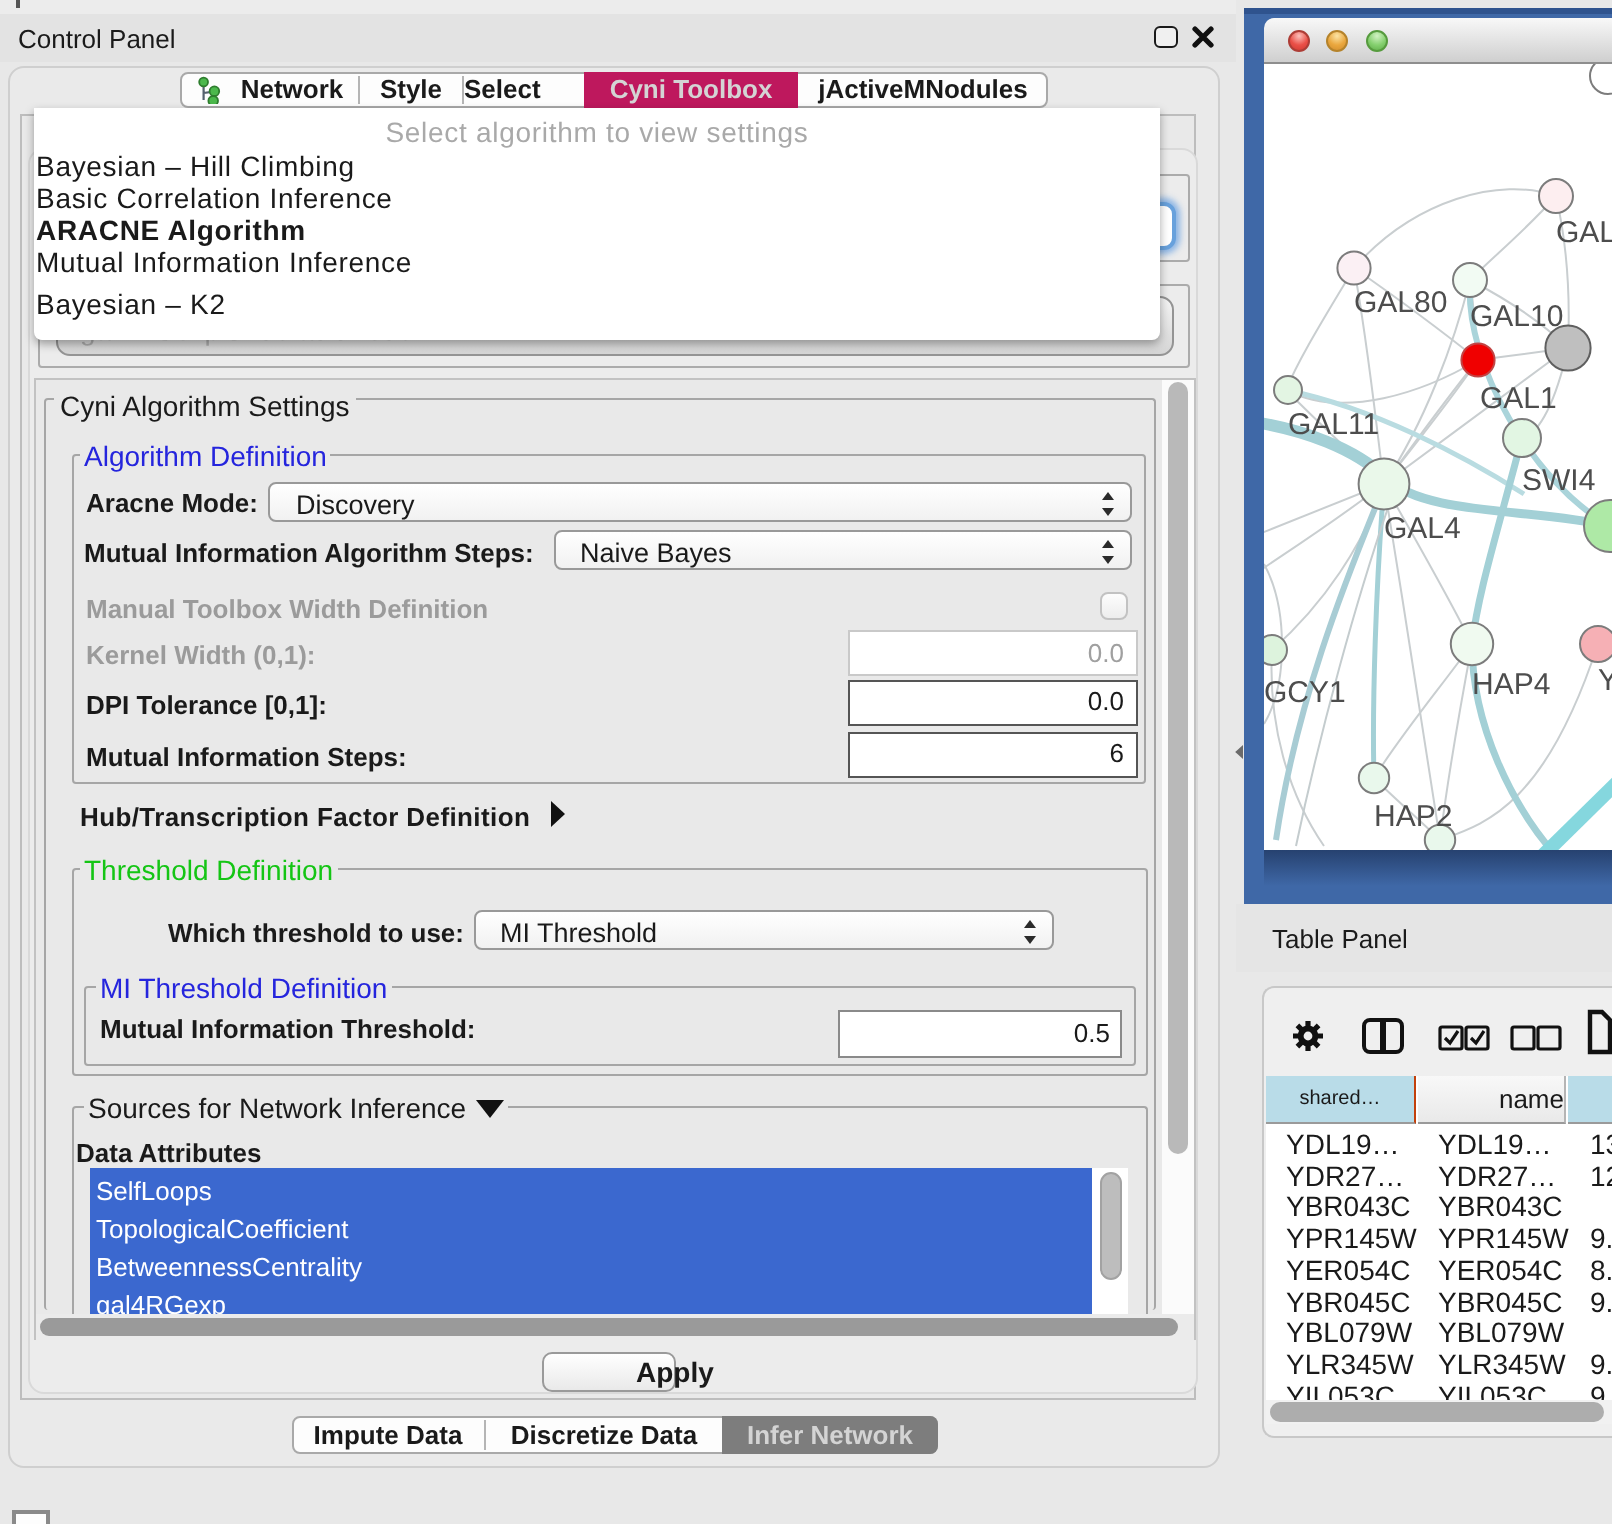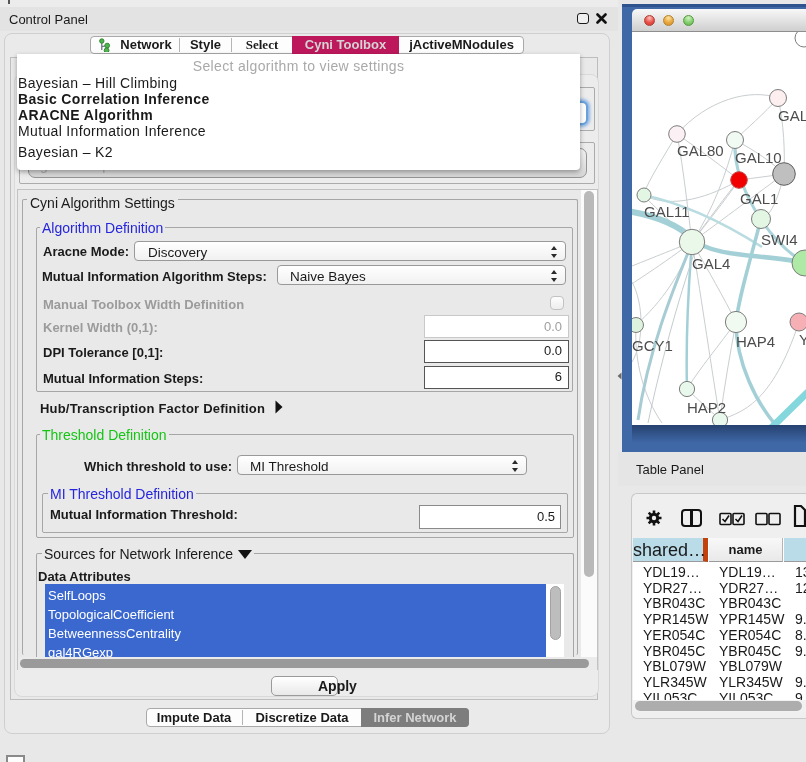--- a/index.html
+++ b/index.html
@@ -128,30 +128,30 @@
   <svg style="position:absolute;left:9px;top:2px;" width="12" height="14" viewBox="0 0 12 14">
     <path d="M2.8 4 L2.8 12 M2.8 8.5 L7.8 7.8" stroke="#55616e" stroke-width="1.1" fill="none"></path>
     <circle cx="2.8" cy="3" r="2.2" fill="#4cb84c" stroke="#2e7d2e" stroke-width=".9"></circle>
     <circle cx="8.2" cy="7.6" r="2.4" fill="#4cb84c" stroke="#2e7d2e" stroke-width=".9"></circle>
     <circle cx="7.6" cy="12.4" r="2.4" fill="#4cb84c" stroke="#2e7d2e" stroke-width=".9"></circle>
   </svg>
   <div style="position:absolute;left:24px;top:0;width:64px;height:18px;text-align:center;line-height:18px;">Network</div>
   <div style="position:absolute;left:89px;top:2px;width:1px;height:14px;background:#b5b5b5;"></div>
   <div style="position:absolute;left:90px;top:0;width:51px;height:18px;text-align:center;line-height:18px;">Style</div>
   <div style="position:absolute;left:141px;top:2px;width:1px;height:14px;background:#b5b5b5;"></div>
-  <div style="position:absolute;left:142px;top:0;width:60px;height:18px;text-align:center;line-height:18px;font-family:Liberation Serif, serif;">Select</div>
+  <div style="position:absolute;left:142px;top:0;width:60px;height:18px;text-align:left;line-height:18px;">Select</div>
   <div style="position:absolute;left:202px;top:0;width:107px;height:18px;background:#be185d;text-align:center;line-height:18px;color:#d4d4d4;">Cyni Toolbox</div>
   <div style="position:absolute;left:309px;top:0;width:125px;height:18px;text-align:center;line-height:18px;">jActiveMNodules</div>
 </div>
 
 <div class="abs" style="left:17px;top:54px;width:563px;height:116px;background:#fff;border-radius:0 0 4px 4px;box-shadow:0 2px 5px rgba(0,0,0,.35);"></div>
 <div class="abs f14" style="left:17px;top:54px;width:563px;height:116px;letter-spacing:.35px;">
   <div style="position:absolute;left:0;top:4px;width:563px;text-align:center;color:#a9a9a9;">Select algorithm to view settings</div>
   <div style="position:absolute;left:1px;top:20.5px;">Bayesian – Hill Climbing</div>
-  <div style="position:absolute;left:1px;top:36.5px;font-weight:bold;">Basic Correlation Inference</div>
+  <div style="position:absolute;left:1px;top:36.5px;">Basic Correlation Inference</div>
   <div style="position:absolute;left:1px;top:52.5px;font-weight:bold;">ARACNE Algorithm</div>
   <div style="position:absolute;left:1px;top:68.5px;">Mutual Information Inference</div>
   <div style="position:absolute;left:1px;top:90px;">Bayesian – K2</div>
 </div>
 
 <div class="abs" style="left:618px;top:0;width:188px;height:762px;background:#e8e8e8;"></div>
 
 <div class="abs" style="left:622px;top:4px;width:184px;height:448px;background:#3f68a7;"></div>
 <div class="abs" style="left:622px;top:4px;width:184px;height:3px;background:#2f538e;"></div>
 <svg class="abs" style="left:617px;top:372px;" width="5" height="8" viewBox="0 0 5 8">
@@ -267,22 +267,22 @@
   <g fill="none" stroke="#111" stroke-width="1.6">
     <rect x="1" y="1.5" width="11" height="11" rx="1"></rect>
     <rect x="14" y="1.5" width="11" height="11" rx="1"></rect>
   </g>
 </svg>
 <svg class="abs" style="left:793px;top:504px;" width="14" height="24" viewBox="0 0 14 24">
   <path d="M2 2 L8 2 L12 6 L12 22 L2 22 Z" fill="none" stroke="#111" stroke-width="2.2"></path>
 </svg>
 
 <div class="abs f14" style="left:633px;top:538px;width:173px;height:162px;background:#fff;overflow:hidden;">
-  <div style="position:absolute;left:0;top:0;width:75px;height:24px;background:#b9dce8;border-right:5px solid #c2410c;border-bottom:1px solid #9a9a9a;text-align:center;line-height:24px;font-size:18px;">shared…</div>
-  <div style="position:absolute;left:76px;top:0;width:74px;height:24px;background:linear-gradient(#f8f8f8,#e9e9e9);border-right:1px solid #b5b5b5;border-bottom:1px solid #9a9a9a;text-align:center;line-height:24px;font-size:13px;font-weight:bold;">name</div>
+  <div style="position:absolute;left:0;top:0;width:75px;height:24px;background:#b9dce8;border-right:1px solid #c2410c;border-bottom:1px solid #9a9a9a;text-align:center;line-height:24px;font-size:10px;">shared…</div>
+  <div style="position:absolute;left:76px;top:0;width:74px;height:24px;background:linear-gradient(#f8f8f8,#e9e9e9);border-right:1px solid #b5b5b5;border-bottom:1px solid #9a9a9a;text-align:right;line-height:24px;font-size:13px;">name</div>
   <div style="position:absolute;left:151px;top:0;width:22px;height:24px;background:#b9dce8;border-bottom:1px solid #9a9a9a;"></div>
   <div style="position:absolute;left:10px;top:27px;line-height:15.7px;">YDL19…<br>YDR27…<br>YBR043C<br>YPR145W<br>YER054C<br>YBR045C<br>YBL079W<br>YLR345W<br>YIL053C</div>
   <div style="position:absolute;left:86px;top:27px;line-height:15.7px;">YDL19…<br>YDR27…<br>YBR043C<br>YPR145W<br>YER054C<br>YBR045C<br>YBL079W<br>YLR345W<br>YIL053C</div>
   <div style="position:absolute;left:162px;top:27px;line-height:15.7px;">13<br>12<br><br>9.<br>8.<br>9.<br><br>9.<br>9.</div>
 </div>
 
 <div class="abs" style="left:633px;top:700px;width:173px;height:12px;background:#f1f1f1;"></div>
 <div class="abs" style="left:635px;top:701px;width:167px;height:10px;background:#adadad;border-radius:5px;"></div>
 
 </body></html>

